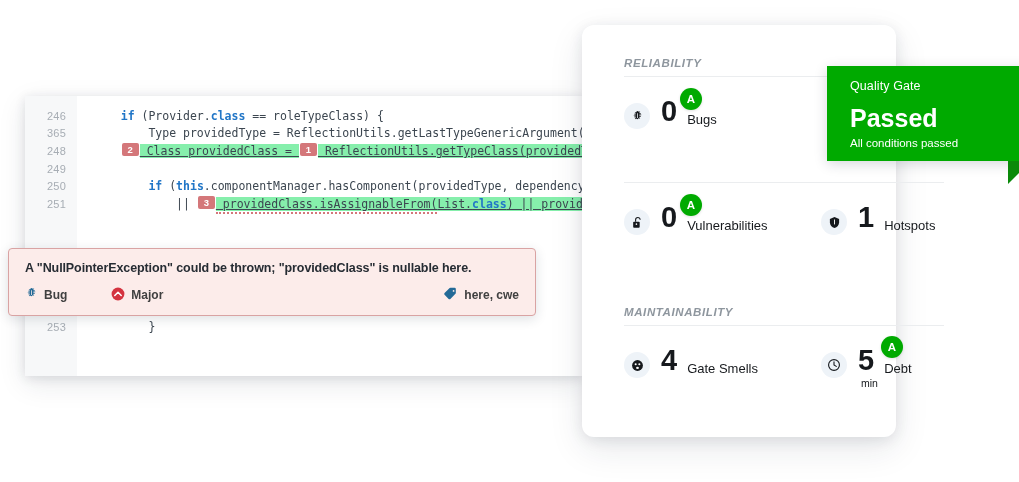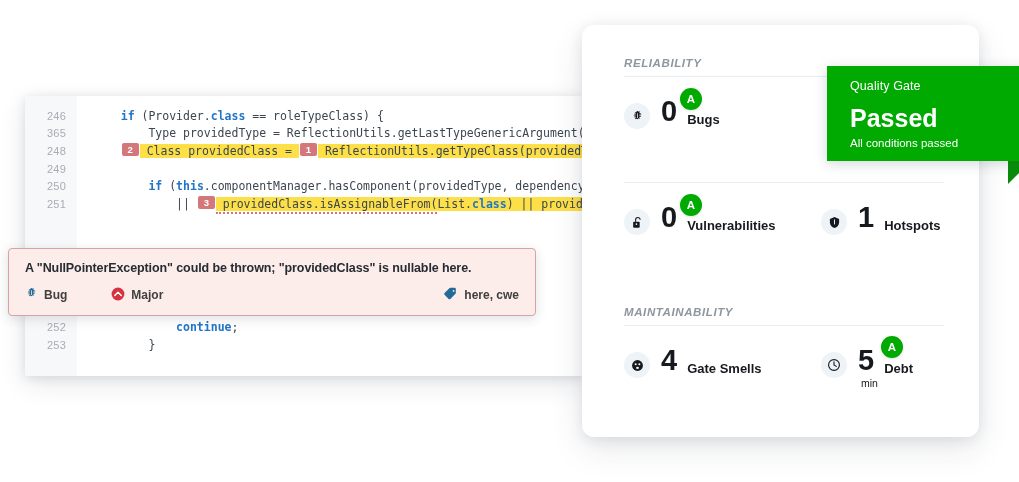--- a/index.html
+++ b/index.html
@@ -43,21 +43,21 @@
     font-family:"Liberation Sans", sans-serif;
     font-size:11px;
     letter-spacing:.2px;
   }
   .code-txt{
     padding-left:16px;
     color:#3c4650;
     position:relative;
   }
   .kw{color:#2176c7;font-weight:bold;}
-  .hl{background:#fde047;}
+  .hl{background:#86efac;text-decoration:underline;}
   .marker{
     display:inline-block;
     background:#d4777a;
     color:#ffffff;
     font-family:"Liberation Sans",sans-serif;
     font-size:9.5px;
     font-weight:bold;
     line-height:13px;
     height:13px;
     min-width:11px;
@@ -100,21 +100,21 @@
   }
   .meta-item{display:flex;align-items:center;gap:6px;}
   .meta-gap{width:44px;}
   .meta-spacer{flex:1;}
   .meta-label{color:#404040;}
 
   
   #metrics-card{
     position:absolute;
     left:582px; top:25px;
-    width:397px; height:412px;
+    width:314px; height:412px;
     background:#ffffff;
     border-radius:12px;
     box-shadow:0 3px 14px rgba(30,40,60,.10), 0 12px 34px rgba(30,40,60,.10);
   }
   .section{position:absolute;left:42px;width:320px;}
   .sec-title{
     font-size:11.5px;
     font-style:italic;
     font-weight:bold;
     letter-spacing:.6px;
@@ -155,21 +155,20 @@
     font-size:10.5px;
     font-weight:normal;
     color:#16191d;
   }
   .m-label{
     font-size:13px;
     color:#16191d;
     margin-left:10px;
     margin-top:16px;
     white-space:nowrap;
-    font-weight:bold;
   }
   .rating{
     position:absolute;
     width:22px;height:22px;
     border-radius:50%;
     background:#00aa00;
     color:#ffffff;
     font-size:11.5px;
     font-weight:bold;
     display:flex;align-items:center;justify-content:center;
@@ -230,24 +229,20 @@
       <span class="code-txt">            || <span class="marker">3</span><span class="hl"><span class="squig"> providedClass.isAssignableFrom(</span>List.<span class="kw">class</span>) || providedClass.isA</span></span>
     </div>
 
     <div class="code-row"></div>
     <div class="code-row"></div>
     <div class="code-row"></div>
     <div class="code-row"></div>
     <div class="code-row"></div>
     <div class="code-row"></div>
 
-    <div class="code-row">
-      <span class="ln">252</span>
-      <span class="code-txt">            <span class="kw">continue</span>;</span>
-    </div>
     <div class="code-row">
       <span class="ln">253</span>
       <span class="code-txt">        }</span>
     </div>
   </div>
 </div>
 
 <div id="issue-popup">
   <div id="issue-msg">A "NullPointerException" could be thrown; "providedClass" is nullable here.</div>
   <div id="issue-meta">

